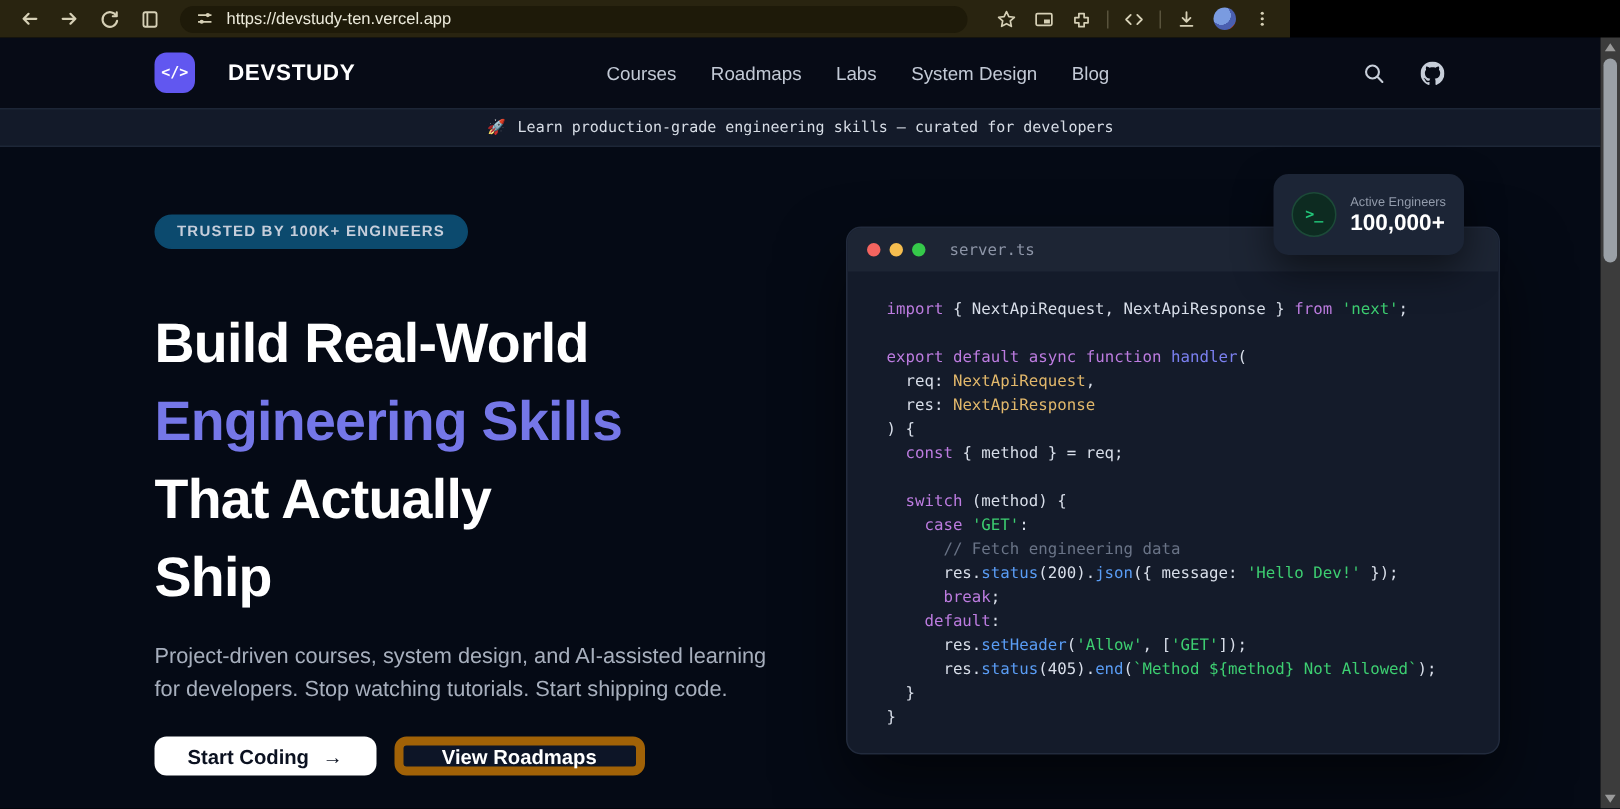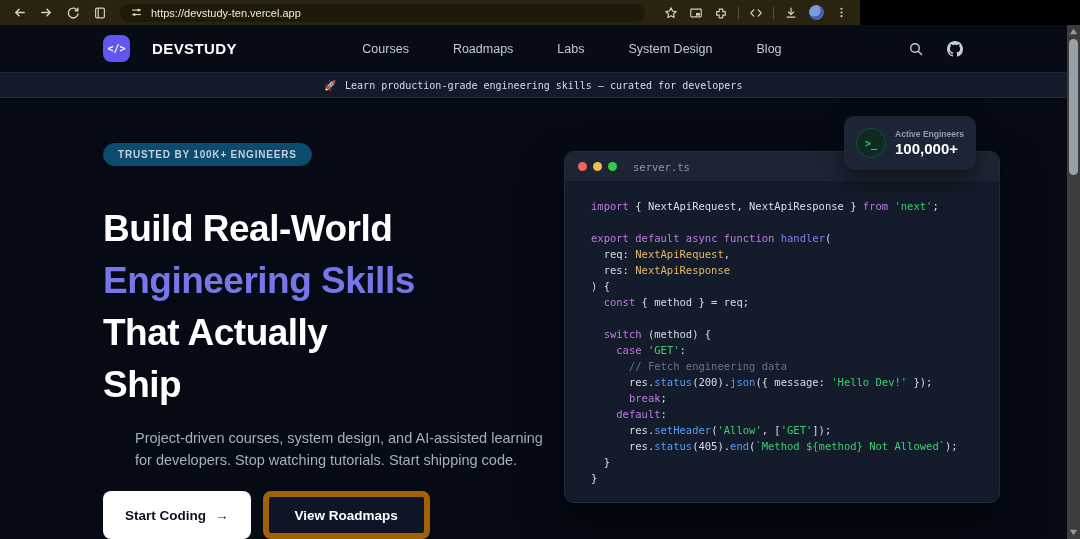--- a/index.html
+++ b/index.html
@@ -29,40 +29,40 @@
   
   .viewport { position:absolute; top:25px; left:0; width:1067px; height:514px;
               background:var(--page-bg,#050a15); overflow:hidden; }
 
   .site-nav { height:47px; background:var(--nav-bg,#070b16); display:flex; align-items:center; }
   .nav-inner { width:885px; margin:0 auto; padding:0 12px; display:flex; align-items:center; }
   .logo-badge { width:27px; height:27px; border-radius:8px; background:var(--logo-bg,#6157f0);
                 color:#fff; display:flex; align-items:center; justify-content:center;
                 font-family:"DejaVu Sans Mono",monospace; font-size:10px; font-weight:bold; cursor:pointer; }
   .brand { margin-left:22px; font-size:15px; font-weight:bold; color:#fff; letter-spacing:0.4px; cursor:pointer; }
-  .nav-links { flex:1; display:flex; justify-content:center; gap:44px; }
+  .nav-links { flex:1; display:flex; justify-content:center; gap:23px; }
   .nav-link { font-size:12.5px; color:#c3cad6; text-decoration:none; cursor:pointer; white-space:nowrap; }
   .nav-icons { display:flex; gap:21px; align-items:center; }
   .nav-icons .cicon { width:18px; }
 
   .banner { height:26px; background:var(--banner-bg,#131a29); border-top:1px solid #1d2637;
             border-bottom:1px solid #1d2637; display:flex; align-items:center; justify-content:center;
             gap:8px; font-family:"DejaVu Sans Mono",monospace; font-size:10px; color:#d7dde6; }
 
   
   .hero { width:885px; margin:45px auto 0; padding:0 12px; display:flex; }
   .hero-left { flex:1; }
   .badge-pill { display:inline-block; padding:5px 14px; border:1px solid #0c4a6e; border-radius:999px;
                 background:#0c4a6e; font-size:10px; font-weight:bold; letter-spacing:0.8px; color:#c6cedb; }
   .hero-heading { margin-top:37px; font-size:37px; line-height:52px; font-weight:bold;
                   color:#fff; letter-spacing:-0.5px; }
   .h-line.accent { color:var(--accent,#7577e8); }
-  .hero-desc { margin-top:17px; font-size:14.5px; line-height:21.5px; color:#a7afbd; max-width:410px;margin-left:32px; }
+  .hero-desc { margin-top:17px; font-size:14.5px; line-height:21.5px; color:#a7afbd; max-width:410px; }
   .cta-row { margin-top:20px; display:flex; gap:12px; }
-  .btn { height:48px; border-radius:8px; display:flex; align-items:center; justify-content:center;
+  .btn { height:26px; border-radius:8px; display:flex; align-items:center; justify-content:center;
          font-size:13.5px; font-weight:bold; cursor:pointer; border:none; font-family:"Liberation Sans",sans-serif; }
   .btn-primary { background:#ffffff; color:#0b1120; padding:0 22px; gap:9px; }
   .btn-secondary { background:#0d1527; color:#fff; border:6px solid #a16207; padding:0 26px; }
 
   
   .hero-right { width:400px; margin-left:auto; position:relative; }
   .editor-card { margin-top:8px; width:436px; border-radius:10px; background:var(--card-bg,#141b2a);
                  border:1px solid #222b3d; box-shadow:0 22px 45px rgba(0,0,0,0.55); overflow:hidden; }
   .editor-titlebar { height:29px; background:var(--card-titlebar,#1d2534); display:flex;
                      align-items:center; padding:0 13px; gap:6px; }
@@ -80,21 +80,21 @@
   .tok-str { color:var(--tok-str,#3dce71); }
   .tok-cm  { color:var(--tok-cm,#6a7487); }
   .tok-pl  { color:var(--tok-pl,#d8dee9); }
 
   .stat-card { position:absolute; top:-27px; right:-12px; height:54px; background:var(--stat-bg,#1c2536);
                border-radius:10px; box-shadow:0 10px 25px rgba(0,0,0,0.5); display:flex;
                align-items:center; padding:0 12px; gap:9px; z-index:5; }
   .stat-icon { width:30px; height:30px; border-radius:50%; background:#0d2b21; border:1px solid #1c4a38;
                color:var(--terminal-green,#22c77a); font-family:"DejaVu Sans Mono",monospace;
                font-size:10px; font-weight:bold; display:flex; align-items:center; justify-content:center; }
-  .stat-label { font-size:8.5px; color:#939cac; white-space:nowrap;font-weight:bold; }
+  .stat-label { font-size:8.5px; color:#939cac; white-space:nowrap; }
   .stat-value { font-size:15px; font-weight:bold; color:#fff; margin-top:1px; }
 </style>
 </head>
 <body>
 
 <div class="chrome">
   <span class="cicon">
     <svg width="15" height="15" viewBox="0 0 16 16" fill="none" stroke="#d6d0b6" stroke-width="1.6" stroke-linecap="round" stroke-linejoin="round">
         <path d="M13 8H4M7.5 4.5L4 8l3.5 3.5"></path>
       </svg>

